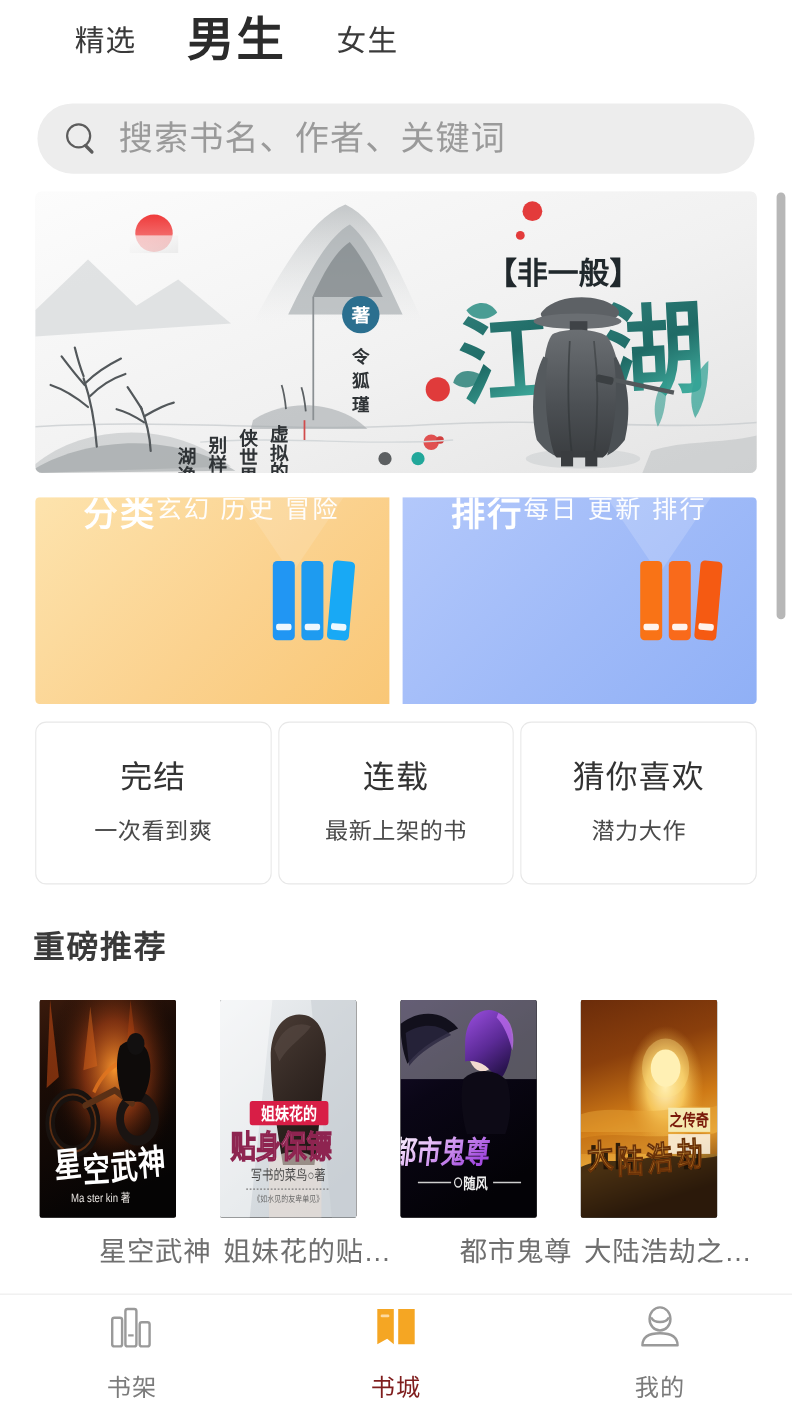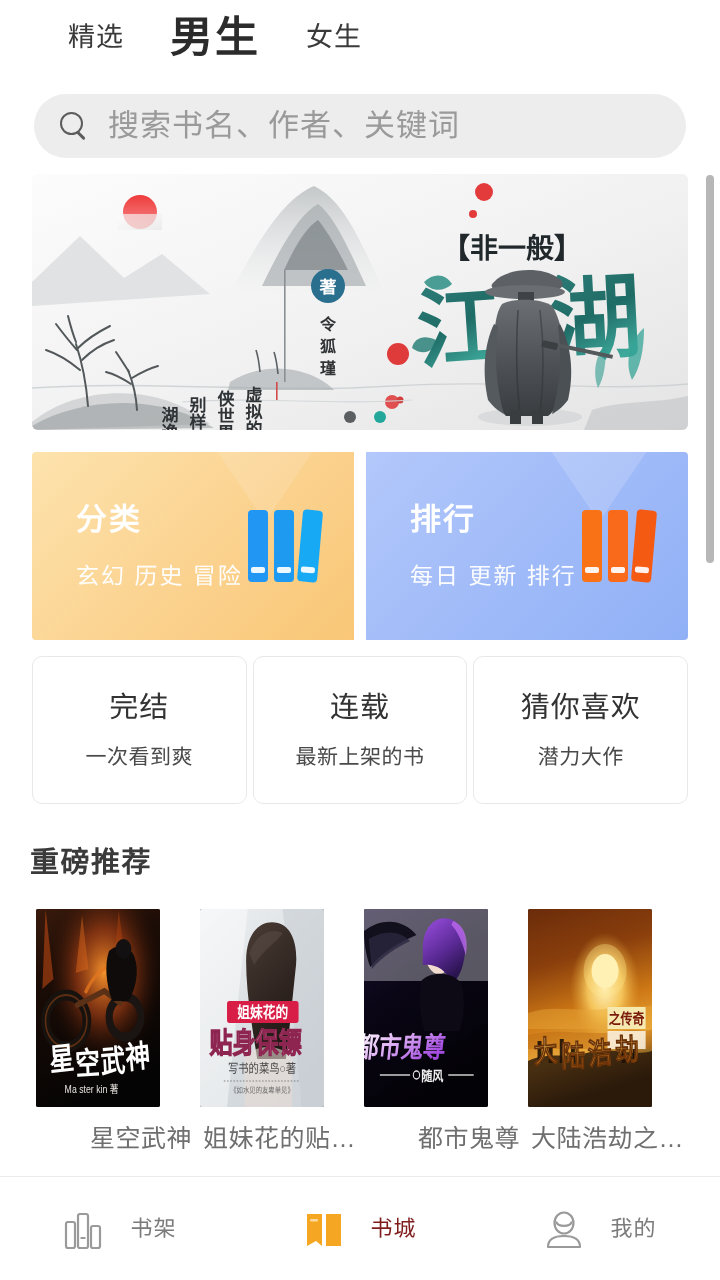--- a/index.html
+++ b/index.html
@@ -107,22 +107,21 @@
     height: 188px;
     display: flex;
     border-radius: 4px;
     overflow: hidden;
   }
   .g-card {
     flex: 1;
     position: relative;
     overflow: hidden;
     display: flex;
-    flex-direction: column;
-    justify-content: center;
+    flex-direction: row;
     padding-left: 44px;
   }
   .g-card.cat { background: linear-gradient(135deg, #fde3ad 0%, #fbd28f 55%, #f9c776 100%); }
   .g-card.rank { background: linear-gradient(135deg, #b3c8fb 0%, #9fbaf8 55%, #90b0f6 100%); margin-left: 12px; }
 
   
   .chev {
     position: absolute;
     top: -26px;
     right: 24px;
@@ -268,21 +267,21 @@
     position: absolute;
     left: 0; right: 0; bottom: 0;
     height: 104px;
     background: #ffffff;
     border-top: 1.5px solid #ececec;
     display: flex;
   }
   .nav-item {
     flex: 1;
     display: flex;
-    flex-direction: row;
+    flex-direction: column;
     align-items: center;
     justify-content: center;
     gap: 25px;
   }
   .nav-icon { height: 42px; display: flex; align-items: flex-end; }
   .nav-icon svg { display: block; }
   .nav-label {
     font-size: 22px;
     color: #7b7b7b;
     letter-spacing: 1px;

